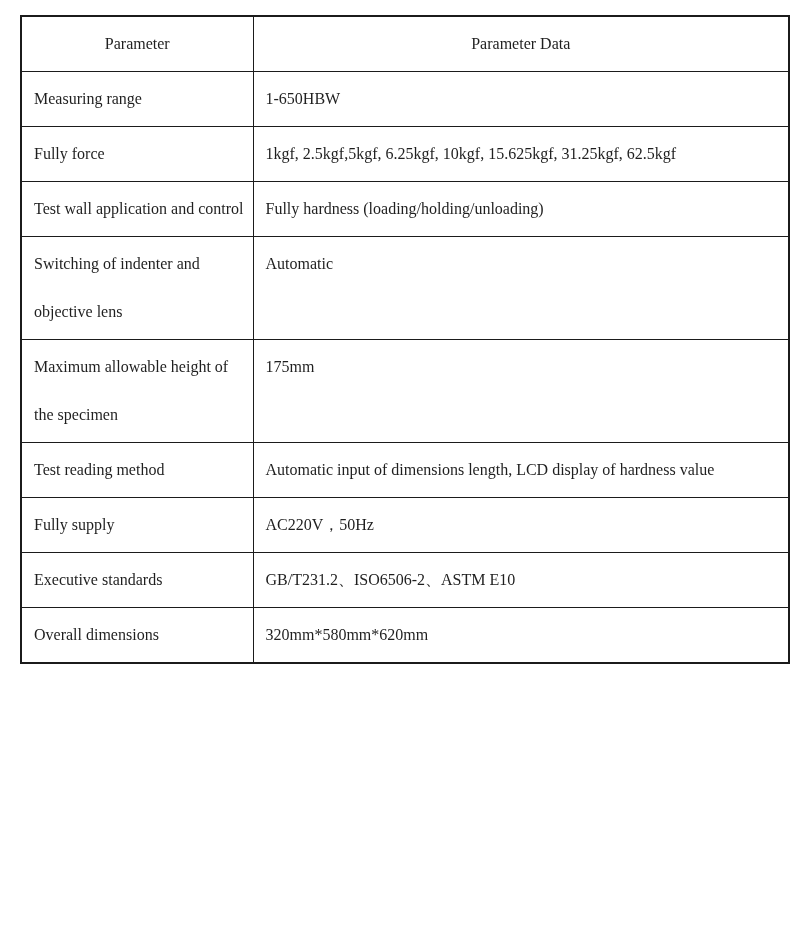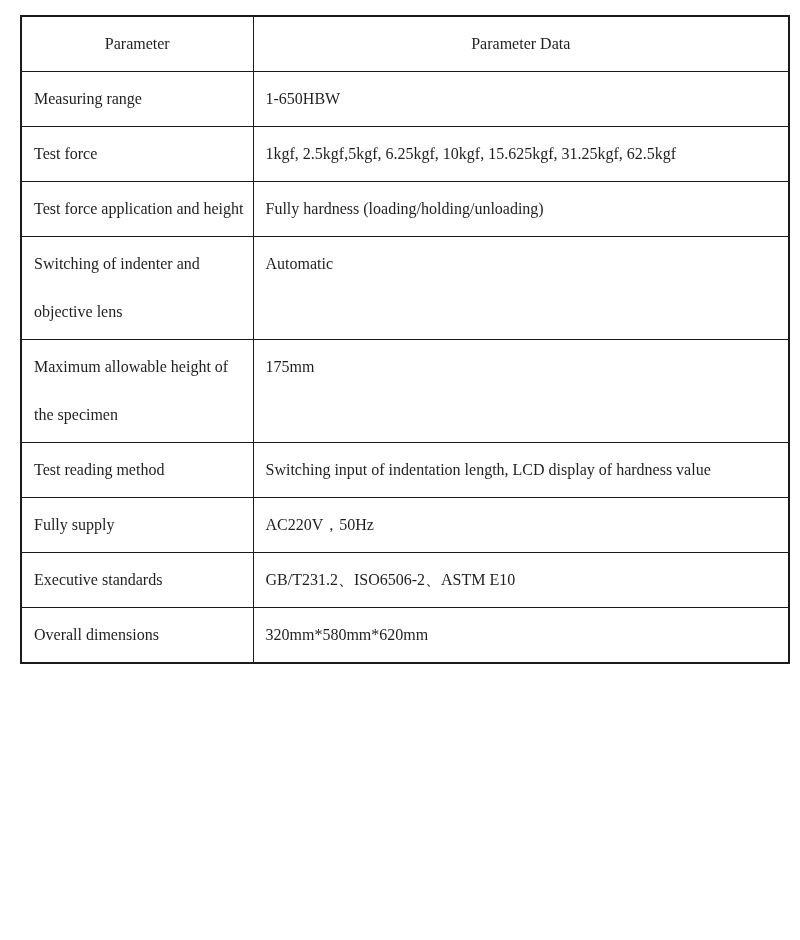--- a/index.html
+++ b/index.html
@@ -55,38 +55,38 @@
     <tbody>
       <tr class="header-row">
         <td>Parameter</td>
         <td>Parameter Data</td>
       </tr>
       <tr>
         <td>Measuring range</td>
         <td>1-650HBW</td>
       </tr>
       <tr>
-        <td>Test force</td>
+        <td>Fully force</td>
         <td>1kgf, 2.5kgf,5kgf, 6.25kgf, 10kgf, 15.625kgf, 31.25kgf, 62.5kgf</td>
       </tr>
       <tr>
-        <td>Test force application and height</td>
+        <td>Test wall application and control</td>
         <td>Fully hardness (loading/holding/unloading)</td>
       </tr>
       <tr>
         <td>Switching of indenter and objective lens</td>
         <td>Automatic</td>
       </tr>
       <tr>
         <td>Maximum allowable height of the specimen</td>
         <td>175mm</td>
       </tr>
       <tr>
         <td>Test reading method</td>
-        <td>Switching input of indentation length, LCD display of hardness value</td>
+        <td>Automatic input of dimensions length, LCD display of hardness value</td>
       </tr>
       <tr>
         <td>Fully supply</td>
         <td>AC220V，50Hz</td>
       </tr>
       <tr>
         <td>Executive standards</td>
         <td>GB/T231.2、ISO6506-2、ASTM E10</td>
       </tr>
       <tr>

